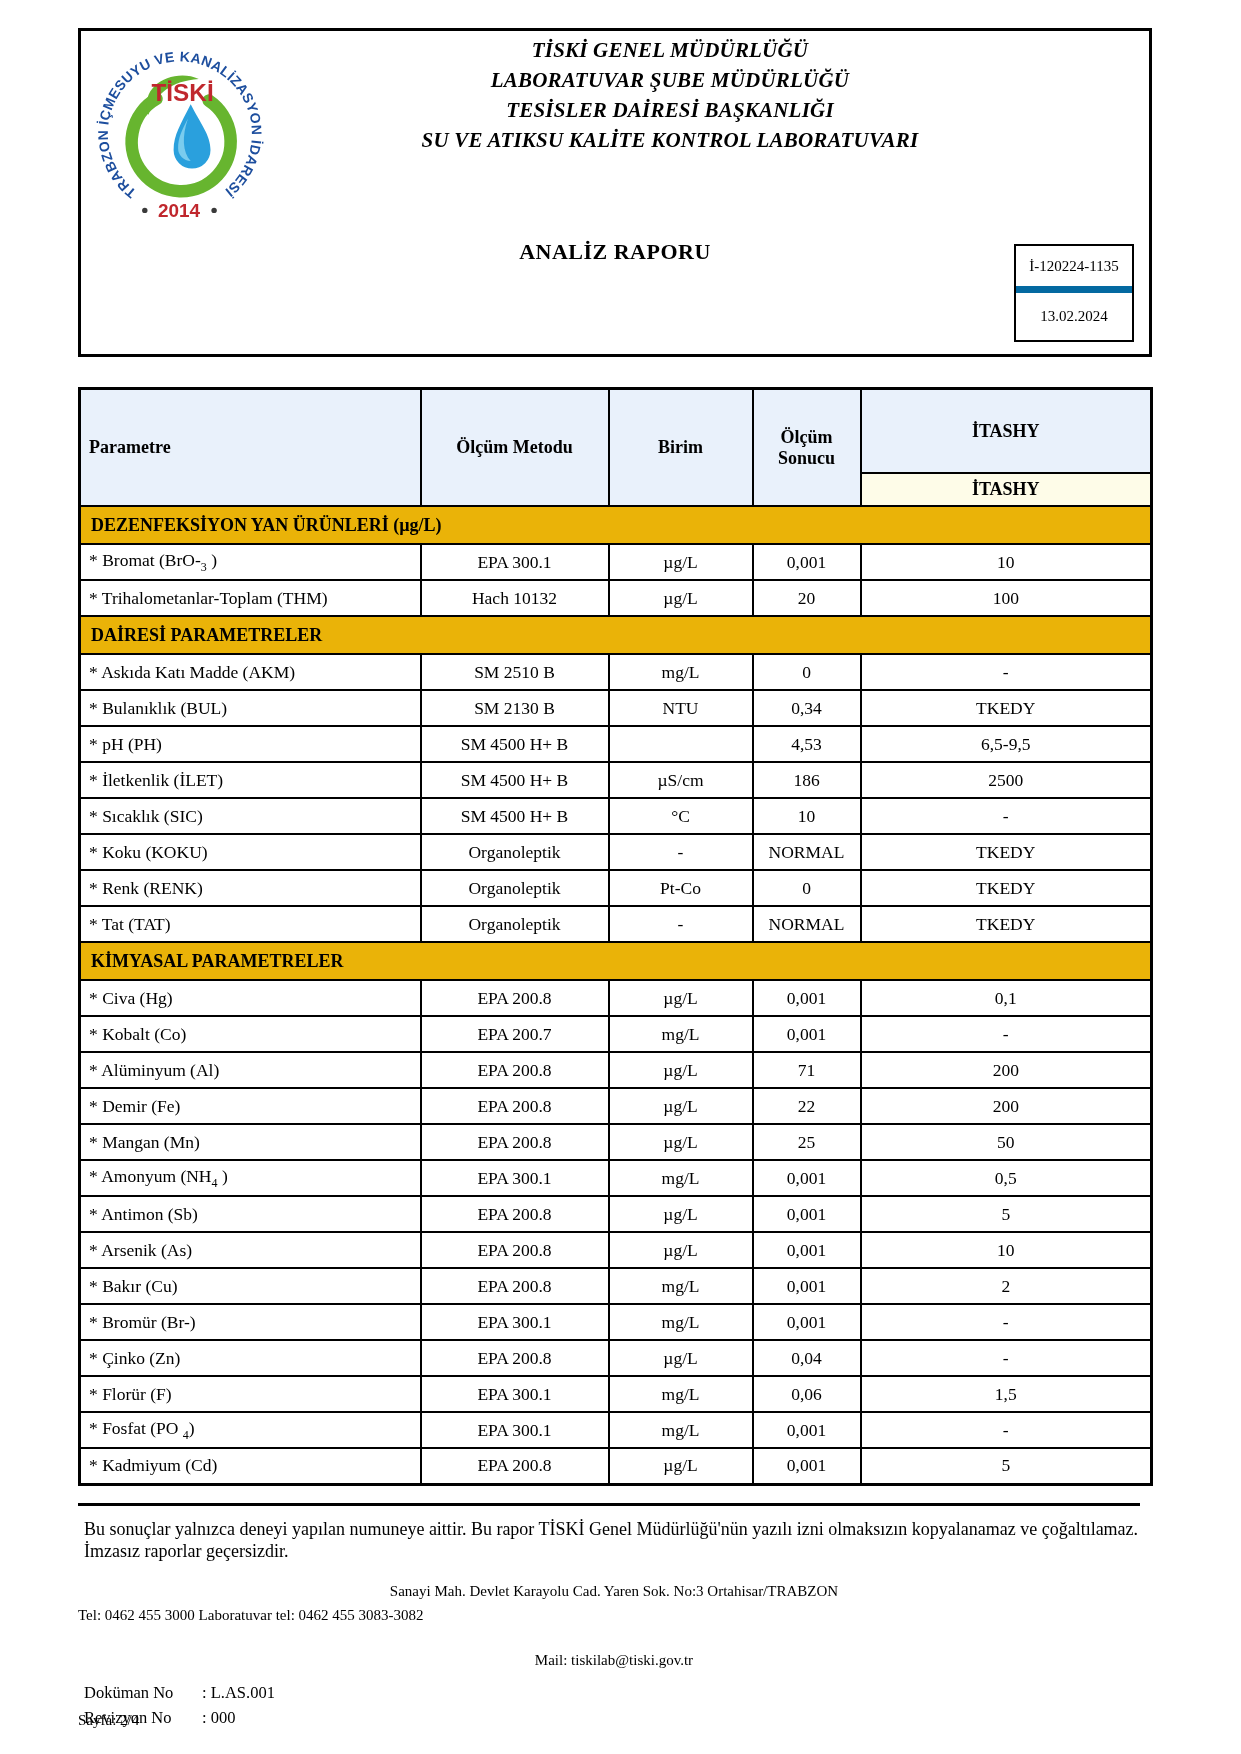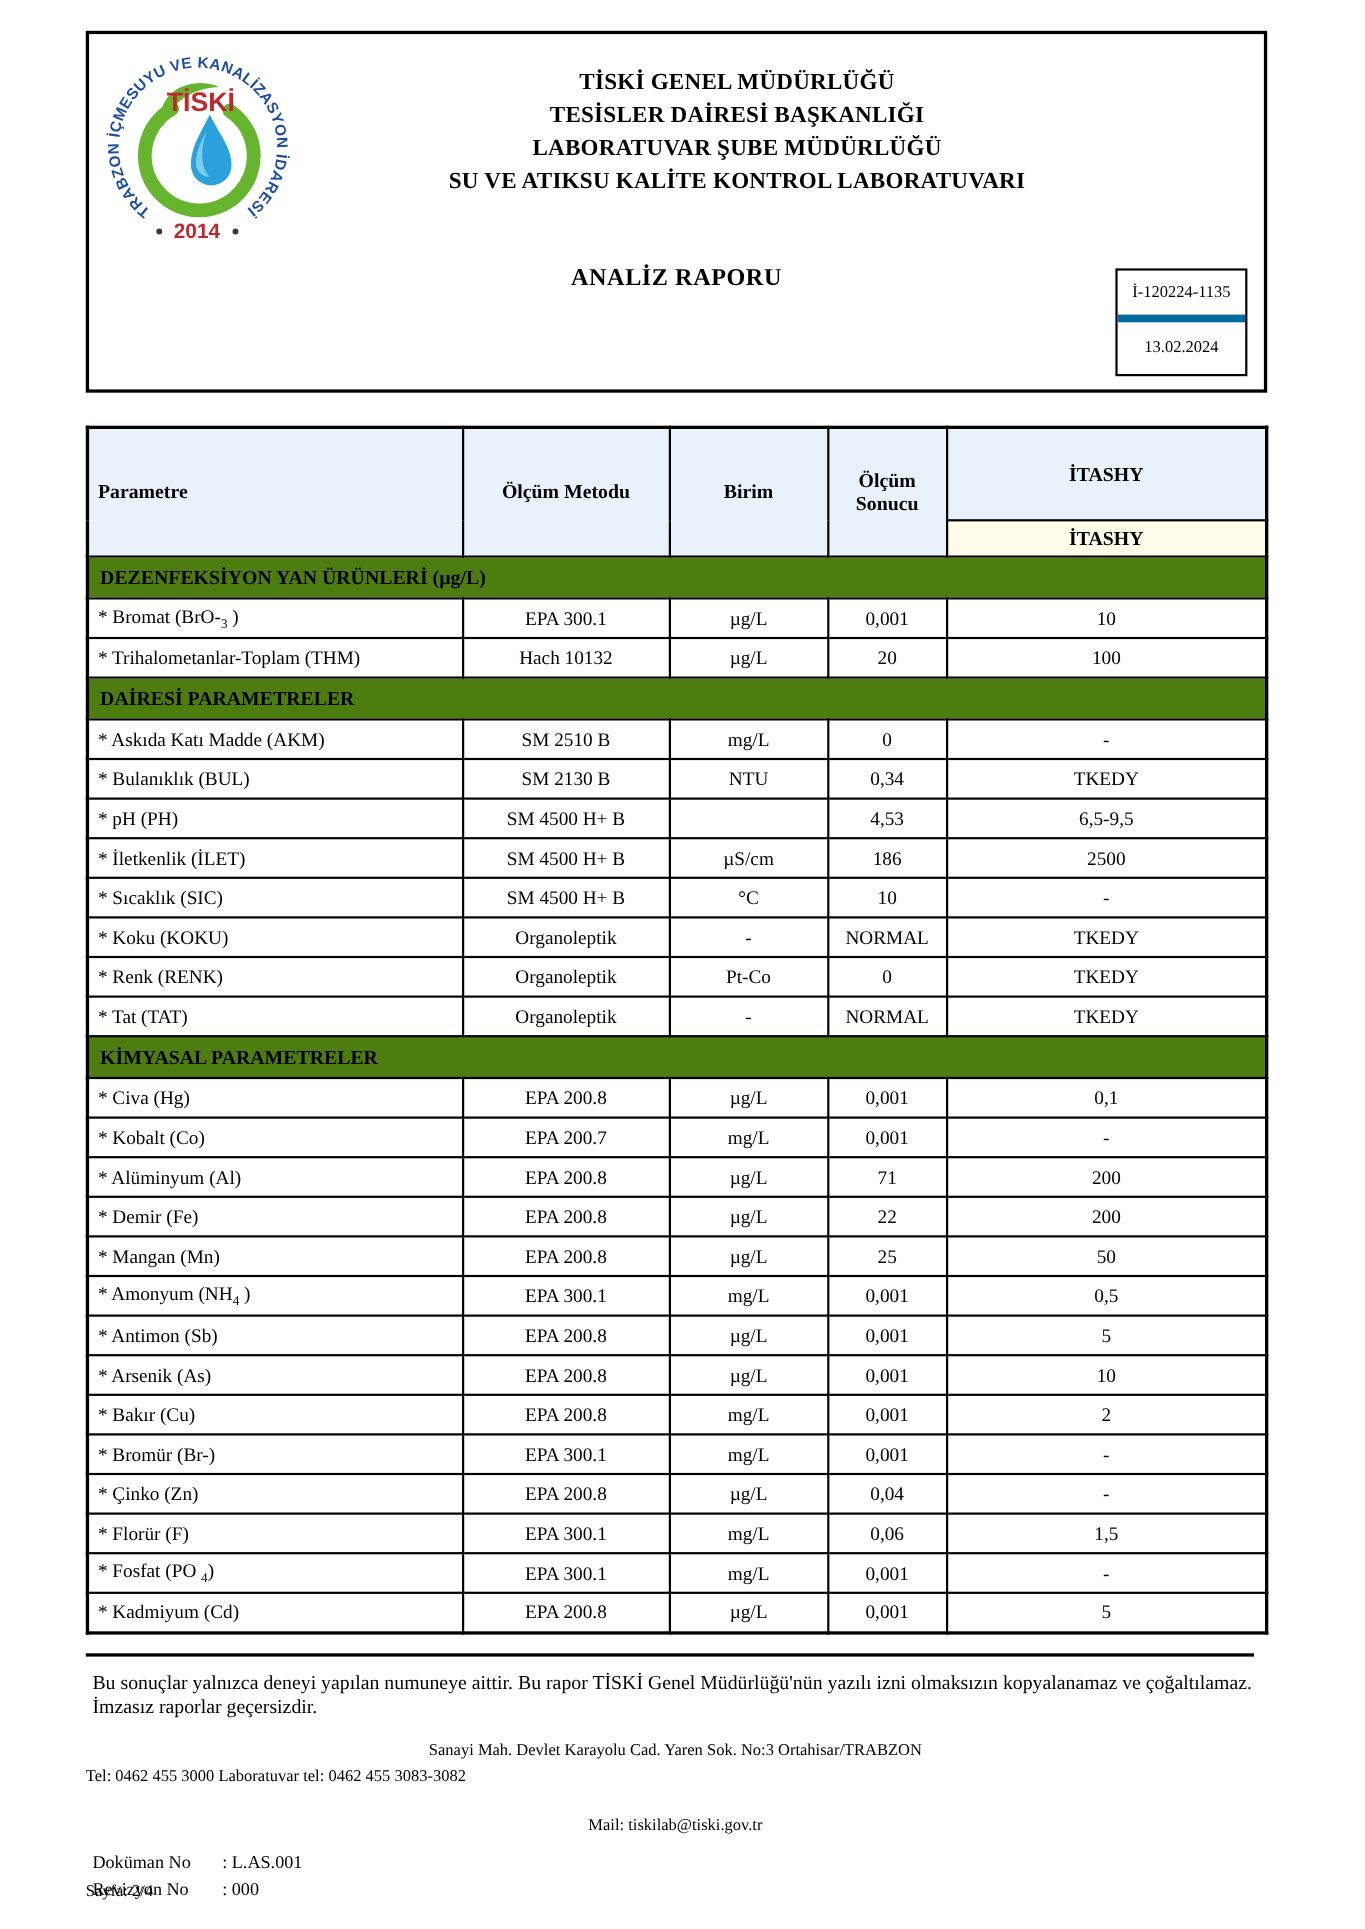--- a/index.html
+++ b/index.html
@@ -8,22 +8,22 @@
     font-family:"Liberation Serif","DejaVu Serif",serif;color:#000;
     margin:0 auto;overflow:hidden;
   }
   
   .header-box{
     position:absolute;left:78px;top:28px;width:1074px;height:329px;
     border:3px solid #000;box-sizing:border-box;
   }
   .logo{position:absolute;left:8px;top:12px;width:180px;height:180px;}
   .org-titles{
-    position:absolute;left:160px;right:50px;top:28px;text-align:center;
-    font-weight:bold;font-size:21px;line-height:30px;letter-spacing:.2px;
+    position:absolute;left:160px;right:50px;top:4px;text-align:center;
+    font-weight:bold;font-size:21px;line-height:30px;letter-spacing:.2px;font-style:italic;
   }
   .report-title{
     position:absolute;left:0;right:0;top:208px;text-align:center;
     font-weight:bold;font-size:22px;letter-spacing:.5px;
   }
   .report-id-box{
     position:absolute;right:15px;top:213px;width:120px;
     border:2px solid #000;box-sizing:border-box;background:#fff;
   }
   .report-id-box .cell{
@@ -36,21 +36,21 @@
   table{border-collapse:collapse;width:100%;table-layout:fixed;}
   table,td,th{border:2px solid #000;}
   table{border-width:3px;}
   th{background:#e9f1fb;font-size:18px;font-weight:bold;padding:0 4px;}
   th.sub{background:#fefce8;height:31px;}
   th.main-hdr{height:82px;}
   td{font-size:17.5px;height:36px;padding:0 4px;box-sizing:border-box;
      text-align:center;vertical-align:middle;overflow:hidden;white-space:nowrap;}
   td.param{text-align:left;padding-left:8px;}
   td.section{
-    text-align:left;padding-left:10px;background:#4d7c0f;
+    text-align:left;padding-left:10px;background:#eab308;
     font-weight:bold;font-size:18px;height:38px;
   }
   sub{font-size:12px;}
   
   .footer-rule{position:absolute;left:78px;top:1503px;width:1062px;height:3px;background:#000;}
   .disclaimer{position:absolute;left:84px;top:1518px;width:1078px;font-size:18px;line-height:22px;}
   .addr{position:absolute;left:78px;top:1583px;width:1072px;text-align:center;font-size:15px;}
   .tel{position:absolute;left:78px;top:1607px;width:1072px;font-size:15px;}
   .mail{position:absolute;left:78px;top:1652px;width:1072px;text-align:center;font-size:15px;}
   .docline{position:absolute;left:84px;font-size:16.5px;}
@@ -83,22 +83,22 @@
 
       <text class="logo-sans" x="104" y="64" text-anchor="middle" font-size="27" font-weight="bold" fill="#c0272d">TİSKİ</text>
 
       <text class="logo-sans" x="100" y="193" text-anchor="middle" font-size="21" font-weight="bold" fill="#c0272d">2014</text>
       <circle cx="62" cy="186" r="3" fill="#3a3a3a"></circle>
       <circle cx="139" cy="186" r="3" fill="#3a3a3a"></circle>
     </svg>
 
     <div class="org-titles">
       <div>TİSKİ GENEL MÜDÜRLÜĞÜ</div>
+      <div>LABORATUVAR ŞUBE MÜDÜRLÜĞÜ</div>
       <div>TESİSLER DAİRESİ BAŞKANLIĞI</div>
-      <div>LABORATUVAR ŞUBE MÜDÜRLÜĞÜ</div>
       <div>SU VE ATIKSU KALİTE KONTROL LABORATUVARI</div>
     </div>
 
     <div class="report-title">ANALİZ RAPORU</div>
 
     <div class="report-id-box">
       <div class="cell">İ-120224-1135</div>
       <div class="cell">13.02.2024</div>
     </div>
   </div>

